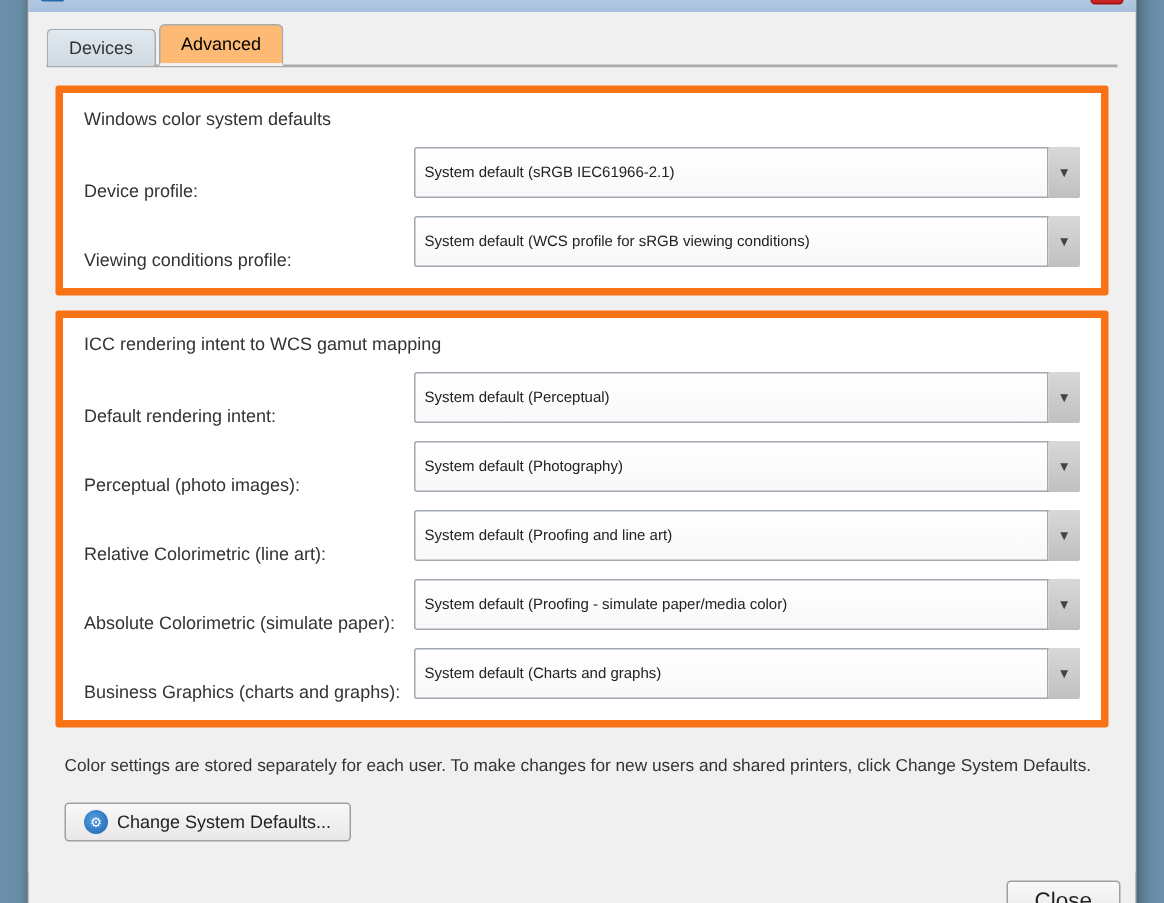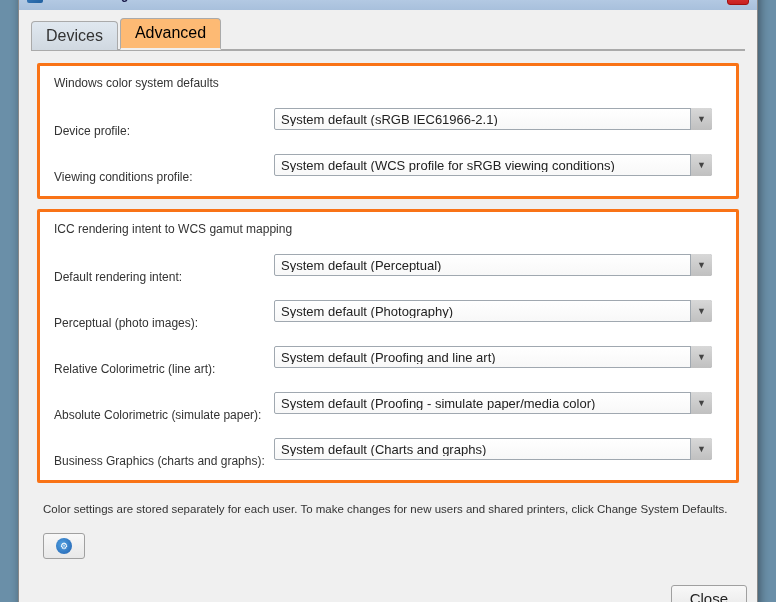--- a/index.html
+++ b/index.html
@@ -76,41 +76,41 @@
       border-bottom: 2px solid #aaa;
       gap: 2px;
     }
     .tab {
       padding: 5px 14px 5px 14px;
       border: 1px solid #aaa;
       border-bottom: none;
       background: linear-gradient(to bottom, #e0e8f0, #d0d8e0);
       border-radius: 4px 4px 0 0;
       cursor: pointer;
-      font-size: 16px;
+      font-size: 12px;
       color: #333;
       margin-bottom: -1px;
     }
     .tab.active {
       background: #fdba74;
       border-bottom: 2px solid #f0f0f0;
       font-weight: normal;
       color: #000;
       z-index: 2;
       padding-bottom: 6px;
     }
     .tab-content {
       background: #f0f0f0;
       padding: 12px 6px 6px 6px;
     }
     .section-group {
-      border: 3px solid #f97316;
+      border: 5px solid #f97316;
       background: white;
       margin-bottom: 10px;
-      padding: 10px 24px 12px 14px;
+      padding: 10px 14px 12px 14px;
       border-radius: 2px;
     }
     .section-title {
       font-size: 12px;
       color: #333;
       margin-bottom: 10px;
       font-weight: normal;
     }
     .form-row {
       display: flex;
@@ -130,26 +130,26 @@
     .dropdown-wrap {
       flex: 1;
       position: relative;
     }
     .dropdown {
       width: 100%;
       padding: 3px 24px 3px 6px;
       border: 1px solid #a0a8b0;
       background: linear-gradient(to bottom, #ffffff, #f8f8f8);
       border-radius: 2px;
-      font-size: 13px;
+      font-size: 10px;
       color: #222;
       appearance: none;
       -webkit-appearance: none;
       cursor: pointer;
-      height: 22px;
+      height: 34px;
     }
     .dropdown-arrow {
       position: absolute;
       right: 0;
       top: 0;
       height: 100%;
       width: 22px;
       background: linear-gradient(to bottom, #d8d8d8, #c0c0c0);
       border-left: 1px solid #a0a8b0;
       border-radius: 0 2px 2px 0;
@@ -302,20 +302,21 @@
             <div class="dropdown-arrow">▼</div>
           </div>
         </div>
       </div>
 
       <div class="info-text">Color settings are stored separately for each user. To make changes for new users and shared printers, click Change System Defaults.</div>
 
       <div style="padding: 4px 6px 2px 6px;">
         <button class="change-defaults-btn">
           <div class="change-defaults-btn-icon">⚙</div>
+          <span>Change System Defaults...</span>
         </button>
       </div>
 
     </div>
   </div>
 
   <div class="window-bottom-bar">
     <button class="close-btn">Close</button>
   </div>
 </div>

